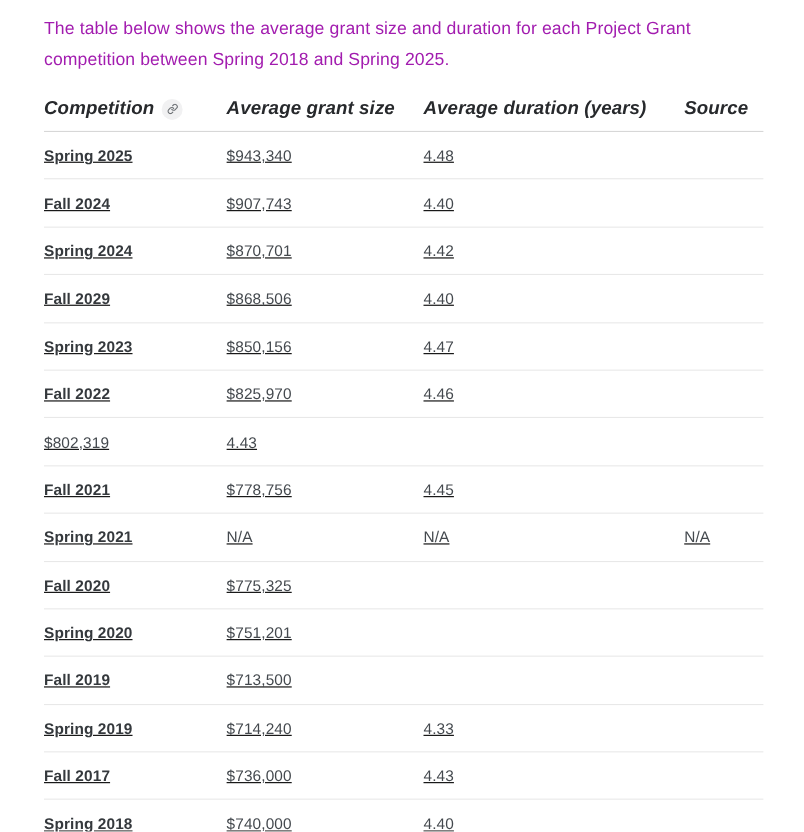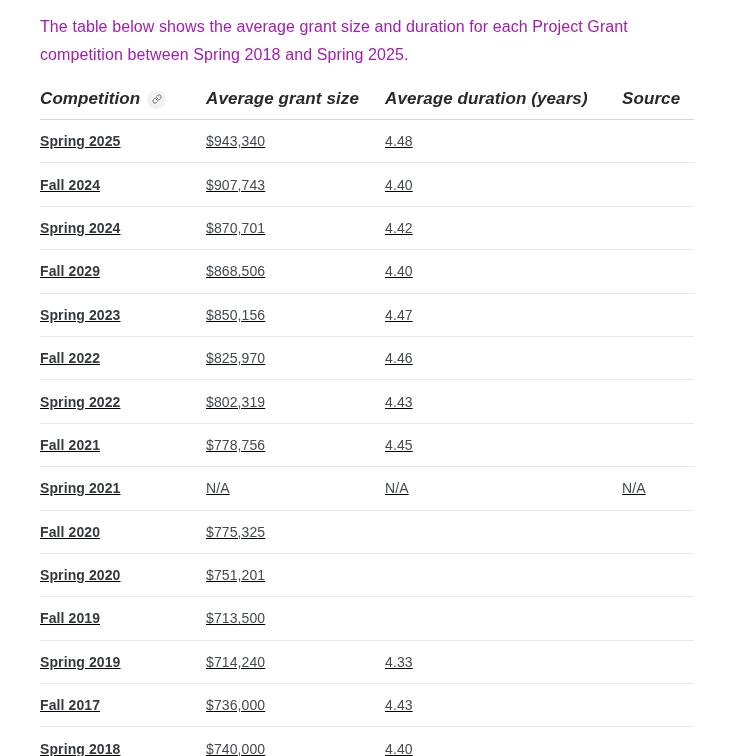--- a/index.html
+++ b/index.html
@@ -133,21 +133,20 @@
       <div class="cell">4.47</div>
       <div class="cell"></div>
     </div>
     <div class="row">
       <div class="cell comp">Fall 2022</div>
       <div class="cell">$825,970</div>
       <div class="cell">4.46</div>
       <div class="cell"></div>
     </div>
     <div class="row">
-      <div class="cell comp">Spring 2022</div>
       <div class="cell">$802,319</div>
       <div class="cell">4.43</div>
       <div class="cell"></div>
     </div>
     <div class="row">
       <div class="cell comp">Fall 2021</div>
       <div class="cell">$778,756</div>
       <div class="cell">4.45</div>
       <div class="cell"></div>
     </div>

